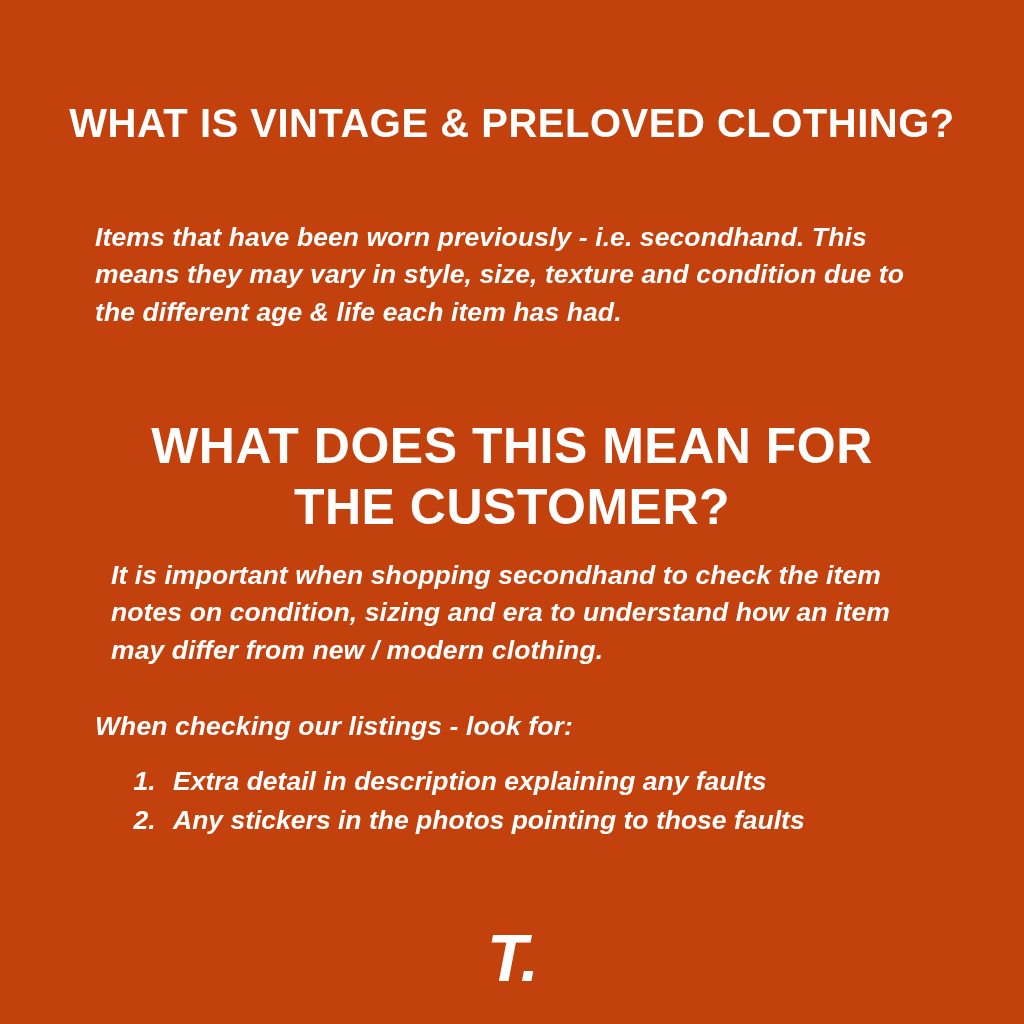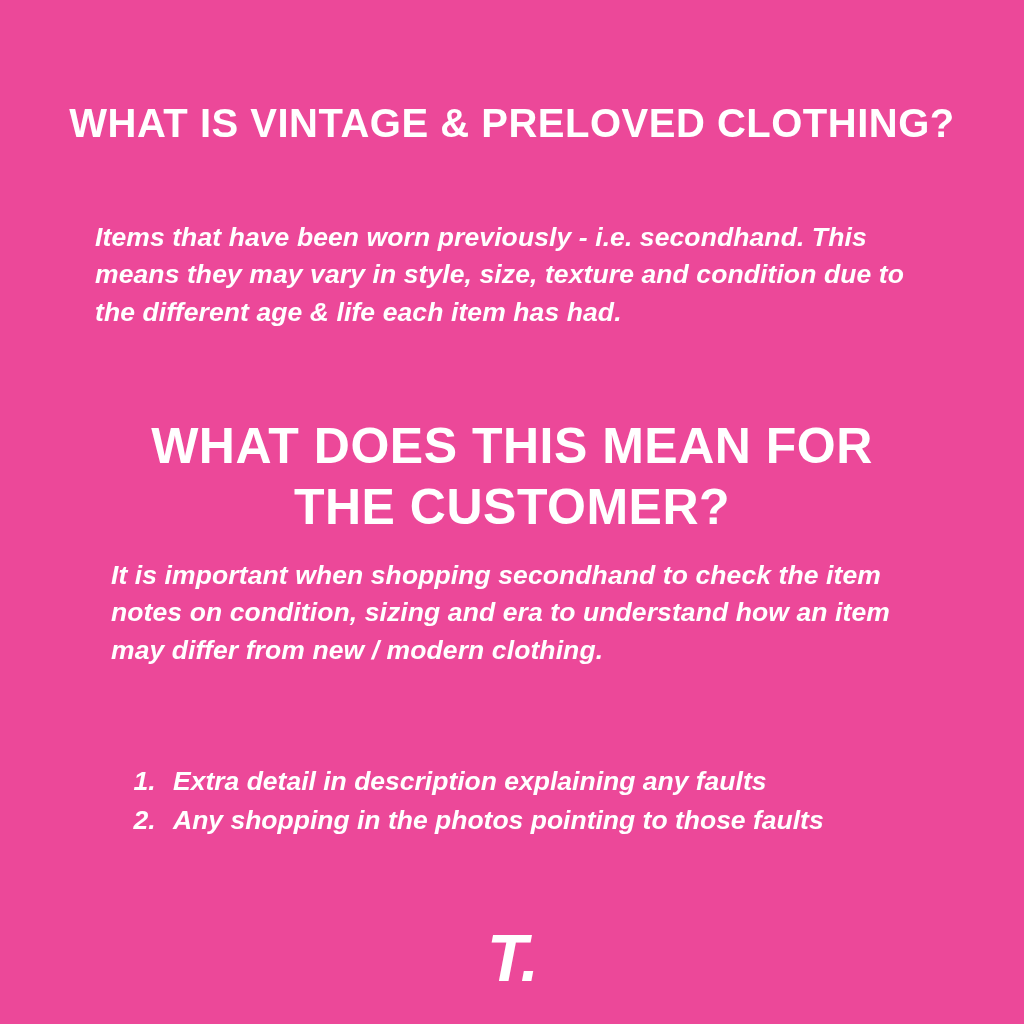--- a/index.html
+++ b/index.html
@@ -11,21 +11,21 @@
     width: 1024px;
     height: 1024px;
     overflow: hidden;
     font-family: "Liberation Sans", sans-serif;
     color: #ffffff;
   }
   .page {
     position: relative;
     width: 1024px;
     height: 1024px;
-    background: #ec4899;
+    background: #c2410c;
     box-sizing: border-box;
   }
 
   .heading {
     font-weight: bold;
     font-style: normal;
     text-align: center;
     letter-spacing: 0.5px;
     line-height: 1.12;
     font-size: 41px;
@@ -121,25 +121,26 @@
 <div class="page">
 
   <h1 class="heading h1-main">WHAT IS VINTAGE &amp; PRELOVED CLOTHING?</h1>
 
   <p class="body-text p-1">Items that have been worn previously - i.e. secondhand. This means they may vary in style, size, texture and condition due to the different age &amp; life each item has had.</p>
 
   <h2 class="heading h2-main">WHAT DOES THIS MEAN FOR THE CUSTOMER?</h2>
 
   <p class="body-text p-2">It is important when shopping secondhand to check the item notes on condition, sizing and era to understand how an item may differ from new / modern clothing.</p>
 
+  <p class="body-text p-3">When checking our listings - look for:</p>
 
   <div class="list-wrap">
     <ol class="checklist">
       <li>Extra detail in description explaining any faults</li>
-      <li>Any shopping in the photos pointing to those faults</li>
+      <li>Any stickers in the photos pointing to those faults</li>
     </ol>
   </div>
 
   <div class="logo">
     <span class="logo-mark">T.</span>
   </div>
 
 </div>
 
 </body></html>

